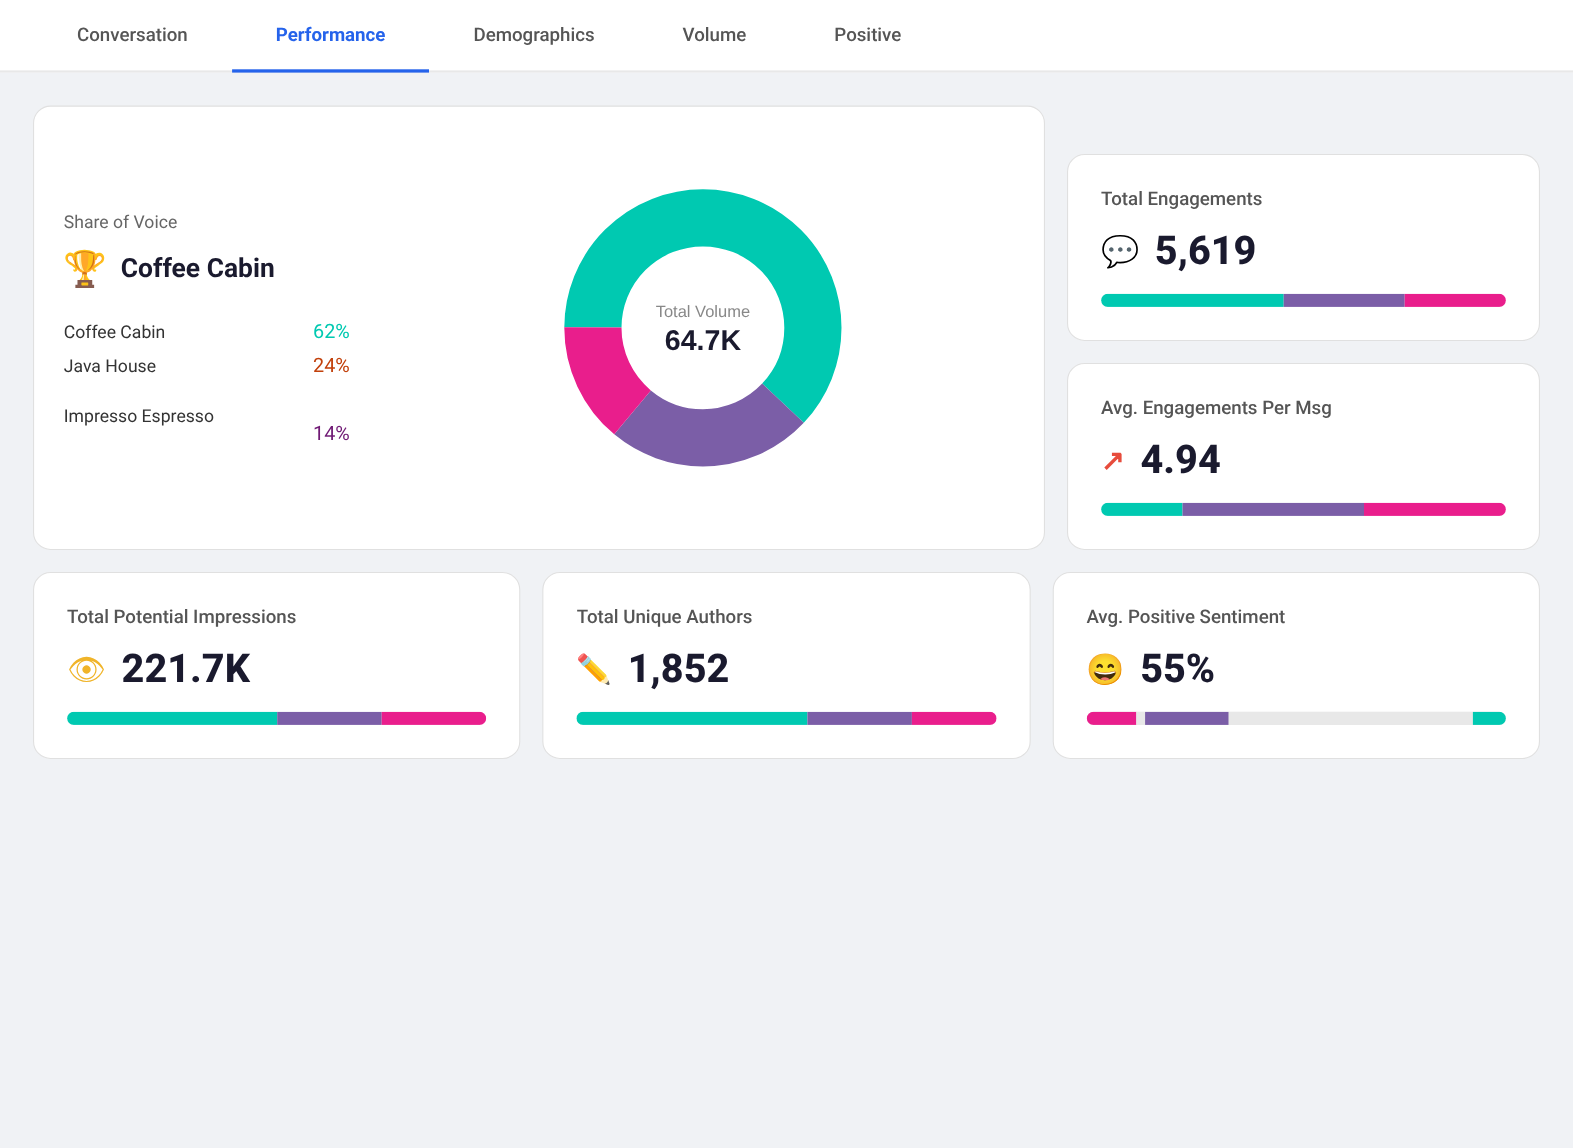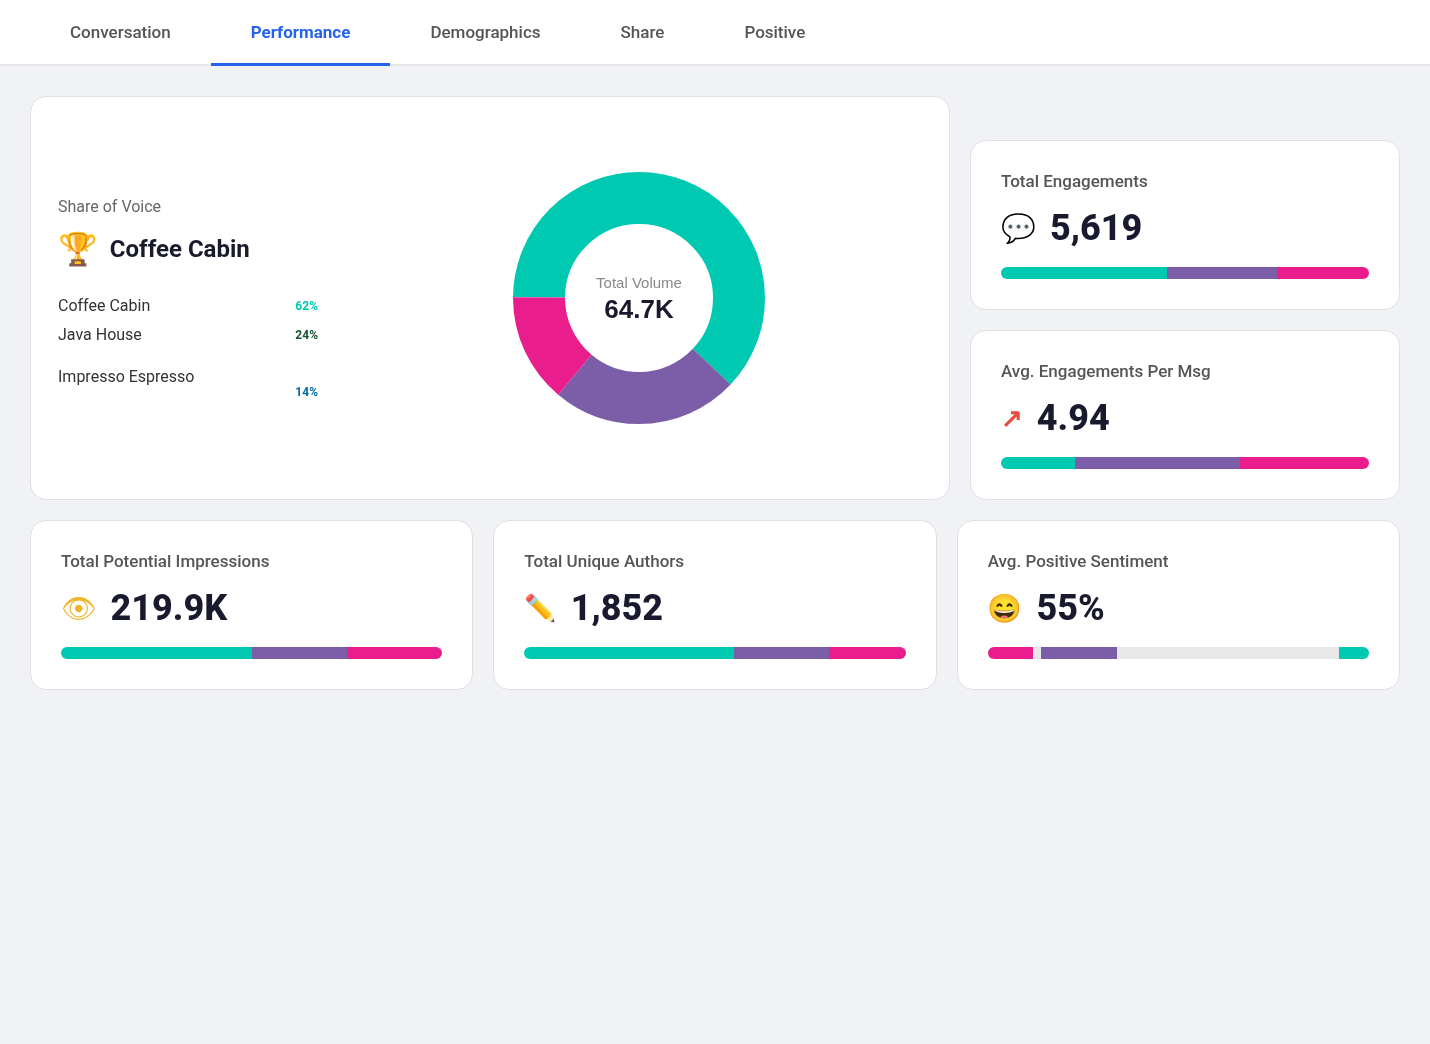--- a/index.html
+++ b/index.html
@@ -90,26 +90,26 @@
       gap: 10px;
     }
     .sov-row {
       display: flex;
       justify-content: space-between;
       align-items: center;
       font-size: 16px;
       color: #333;
     }
     .sov-pct {
-      font-weight: 700;
-      font-size: 12px;
+      font-weight: 400;
+      font-size: 18px;
     }
     .c1 { color: #00c9b1; }
-    .c2 { color: #14532d; }
-    .c3 { color: #0369a1; margin-top: 31px; }
+    .c2 { color: #c2410c; }
+    .c3 { color: #701a75; margin-top: 31px; }
 
     
     .donut-wrapper {
       flex: 1;
       display: flex;
       justify-content: center;
       align-items: flex-start;
     }
 
     
@@ -170,21 +170,21 @@
     .pencil-icon { color: #3b82f6; font-size: 26px; }
     .smile-icon { color: #f0b429; font-size: 28px; }
   </style>
 </head>
 <body>
 
 <nav class="nav-bar">
   <div class="nav-tab">Conversation</div>
   <div class="nav-tab active">Performance</div>
   <div class="nav-tab">Demographics</div>
-  <div class="nav-tab">Share</div>
+  <div class="nav-tab">Volume</div>
   <div class="nav-tab">Positive</div>
 </nav>
 
 <div class="main-content">
 
   <div class="card sov-card">
     <div class="sov-left">
       <div class="sov-label">Share of Voice</div>
       <div class="sov-brand-row">
         <span class="trophy-icon">🏆</span>
@@ -247,21 +247,21 @@
       </div>
     </div>
   </div>
 
   <div class="bottom-row">
 
     <div class="card bottom-card">
       <div class="metric-card-title">Total Potential Impressions</div>
       <div class="metric-row">
         <span class="eye-icon">👁</span>
-        <span class="metric-value">219.9K</span>
+        <span class="metric-value">221.7K</span>
       </div>
       <div class="progress-bar">
         <div class="pb-seg1" style="width:50%"></div>
         <div class="pb-seg2" style="width:25%"></div>
         <div class="pb-seg3" style="width:25%"></div>
       </div>
     </div>
 
     <div class="card bottom-card">
       <div class="metric-card-title">Total Unique Authors</div>

